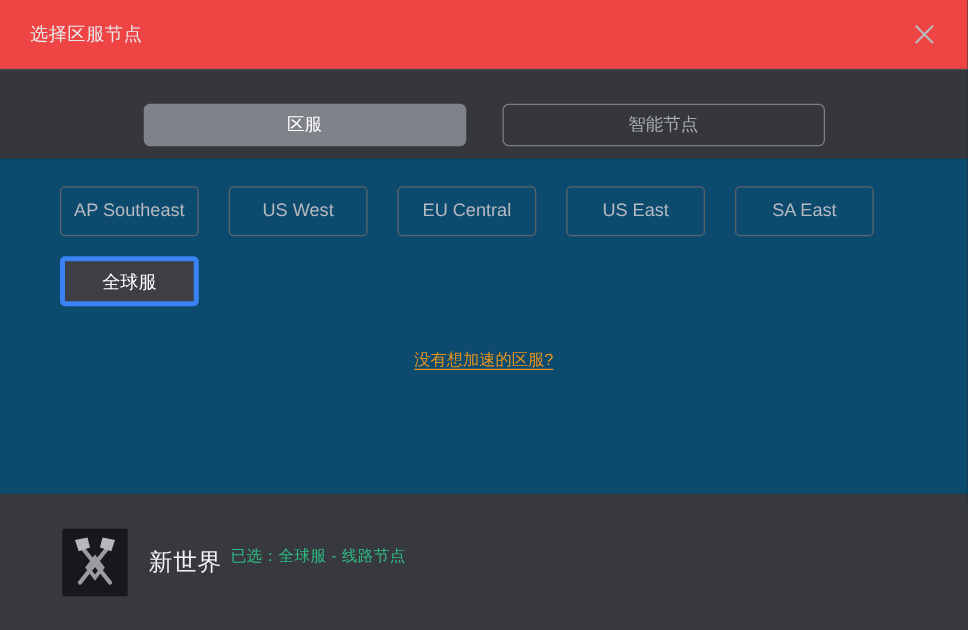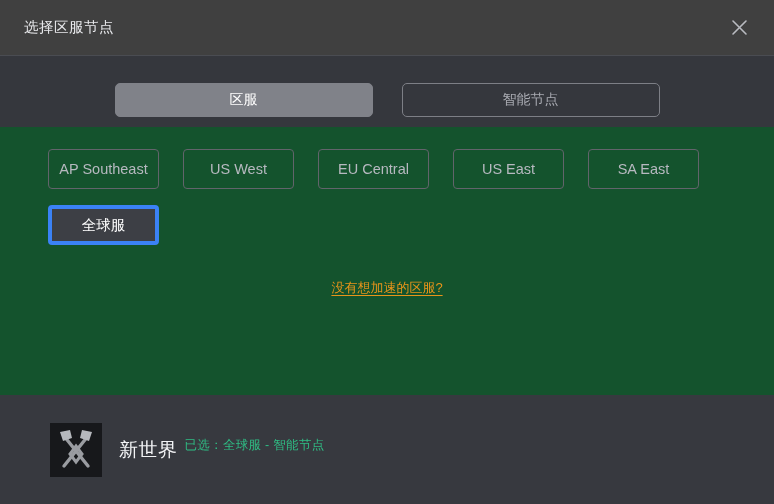--- a/index.html
+++ b/index.html
@@ -22,21 +22,21 @@
     display: flex;
     flex-direction: column;
     background: #27282d;
   }
 
   
   .titlebar {
     position: relative;
     height: 56px;
     flex: 0 0 56px;
-    background: #404040;
+    background: #ef4444;
     border-bottom: 1px solid #4a4c52;
     display: flex;
     align-items: center;
     box-sizing: border-box;
   }
   .titlebar-text {
     margin-left: 24px;
     color: #e8e9ec;
     font-size: 14.5px;
     letter-spacing: 0.5px;
@@ -85,21 +85,21 @@
   }
   .tab.inactive {
     background: transparent;
     border: 1px solid #7d7f86;
     color: #a9abb2;
   }
 
   
   .content {
     flex: 1 1 auto;
-    background: #14532d;
+    background: #0c4a6e;
     padding: 22px 0 0 0;
     position: relative;
     box-sizing: border-box;
   }
   .region-grid {
     display: flex;
     flex-wrap: wrap;
     gap: 16px 24px;
     padding: 0 48px;
     box-sizing: border-box;
@@ -240,17 +240,17 @@
         </g>
         <g fill="#b6b8bd">
           <path d="M10 9 L20 7 L22 15 L13 18 Z"></path>
           <path d="M42 9 L32 7 L30 15 L39 18 Z"></path>
         </g>
         <path d="M26 23 L32 31 L26 39 L20 31 Z" fill="none" stroke="#9a9ca1" stroke-width="3"></path>
       </svg>
     </span>
     <div class="game-meta">
       <div class="game-name">新世界</div>
-      <div class="game-status">已选：全球服 - 智能节点</div>
+      <div class="game-status">已选：全球服 - 线路节点</div>
     </div>
   </div>
 
 </div>
 
 </body></html>

